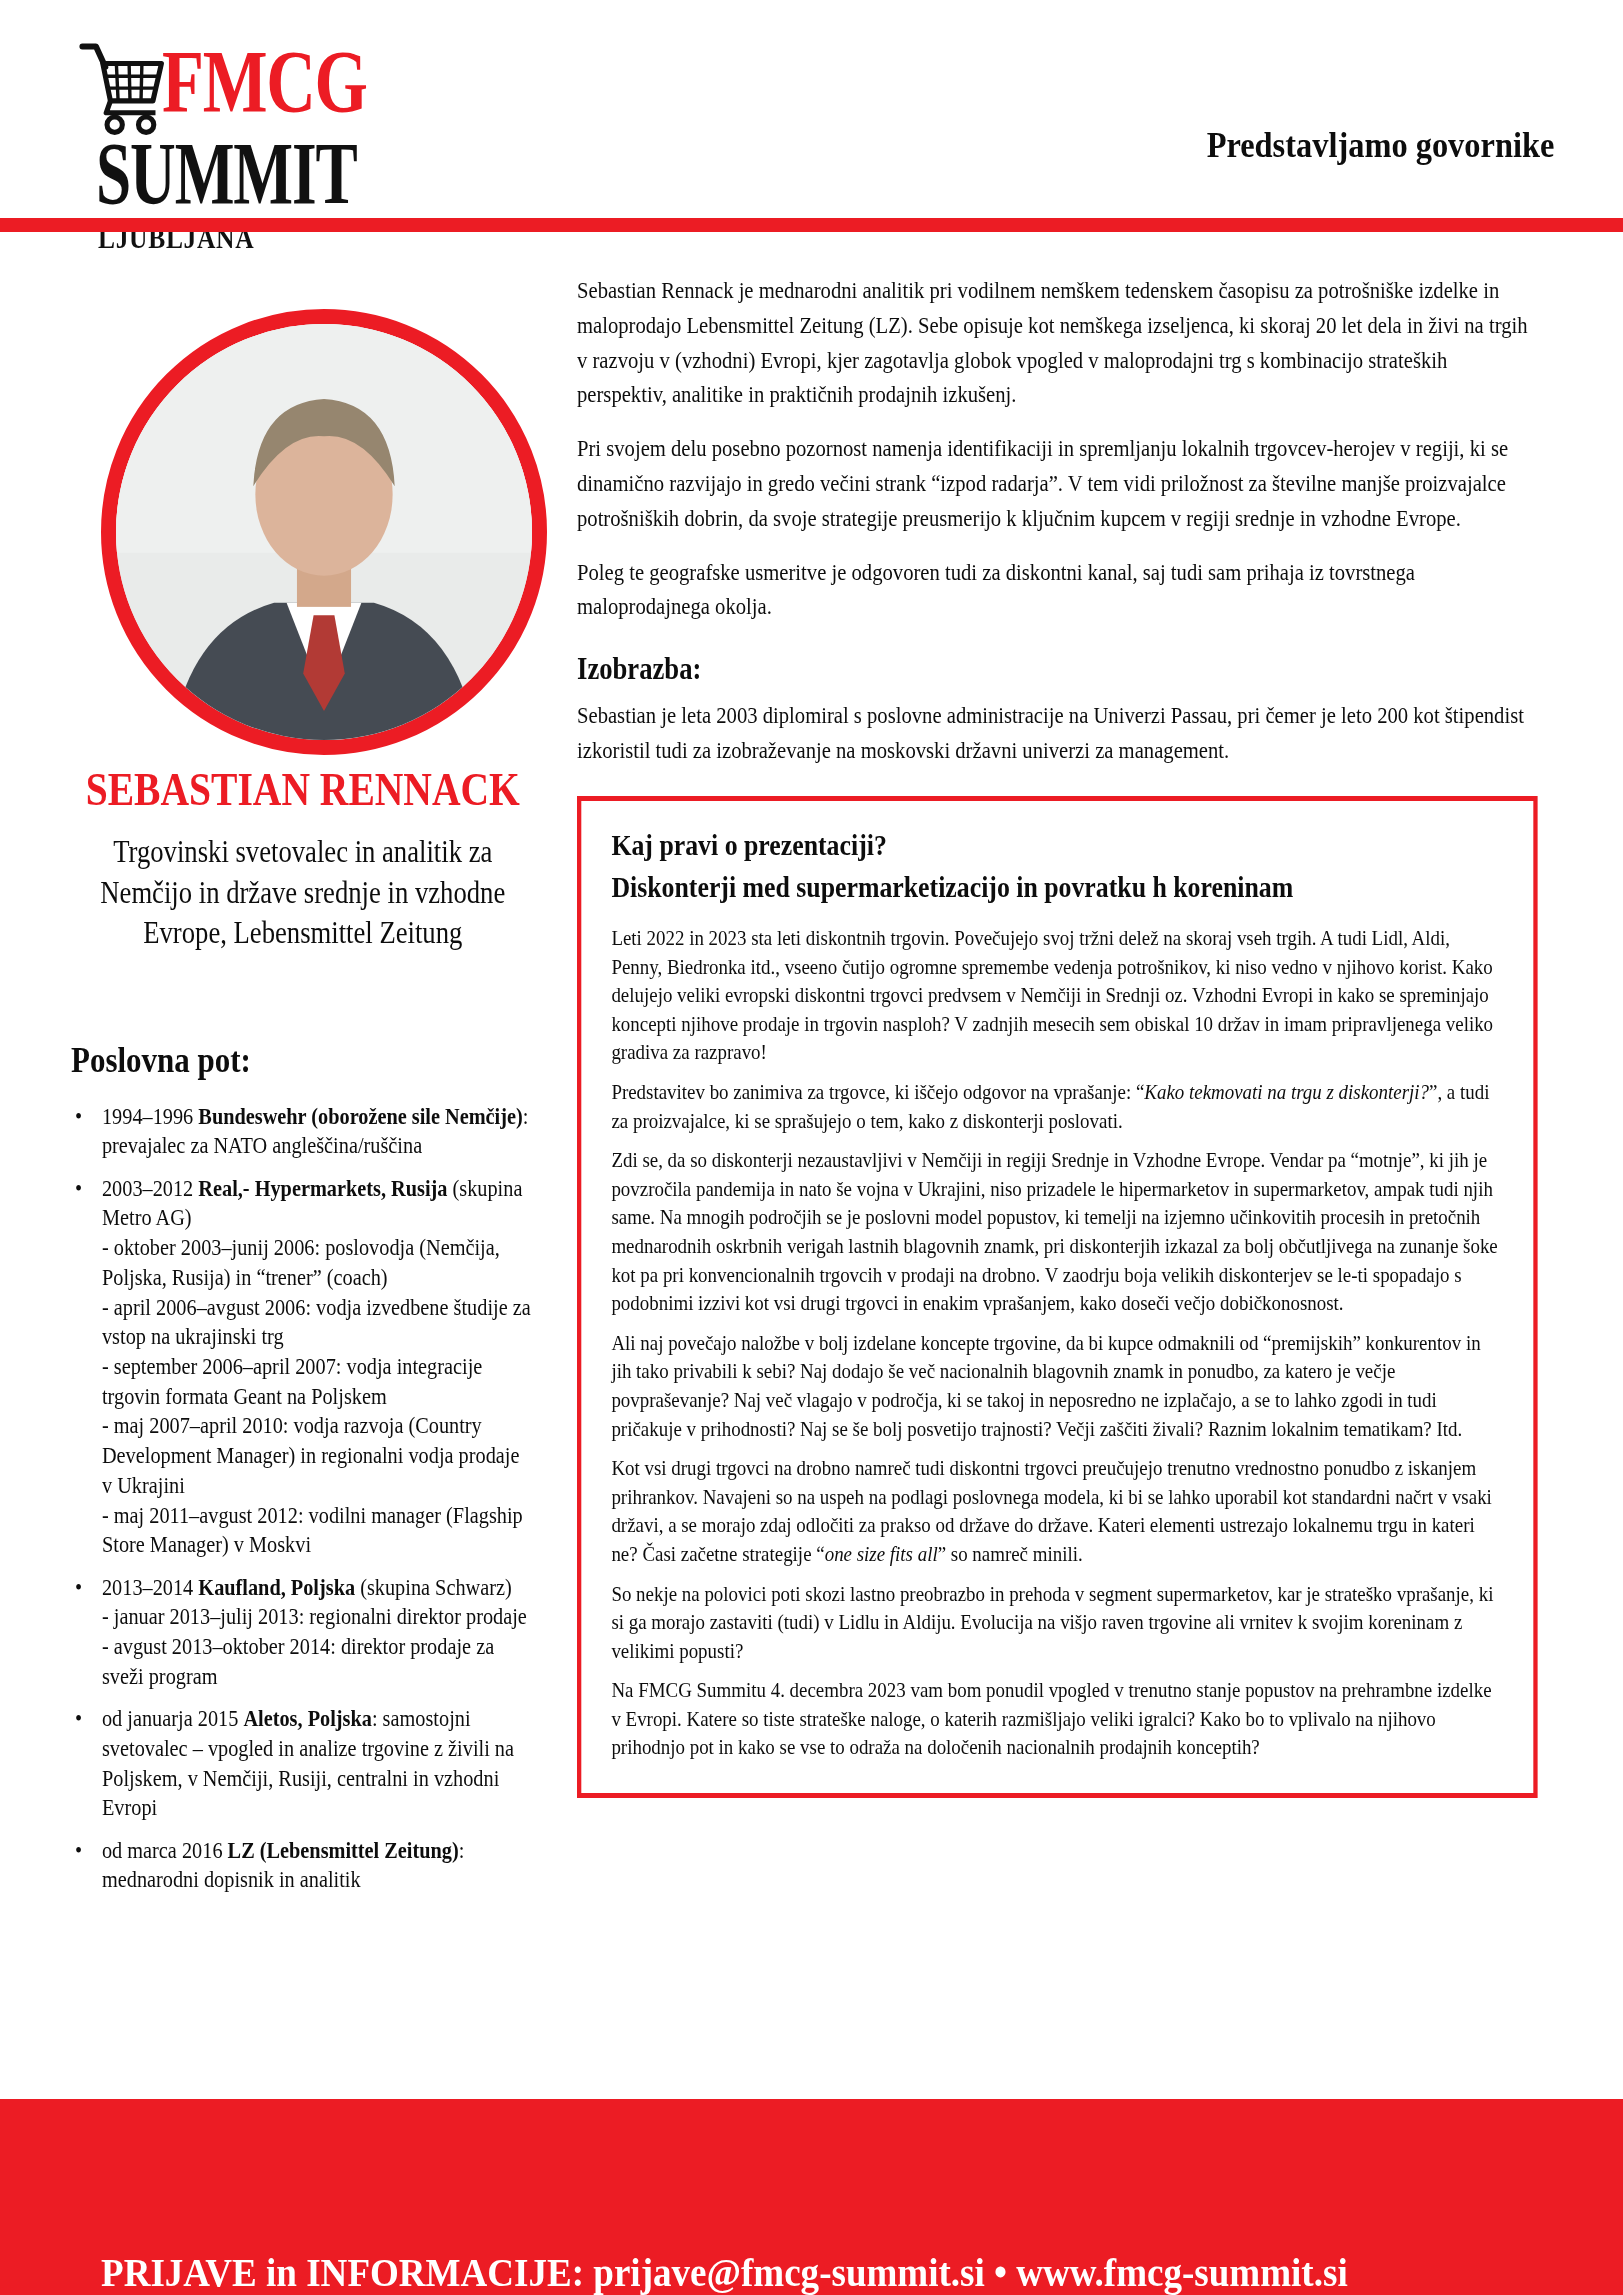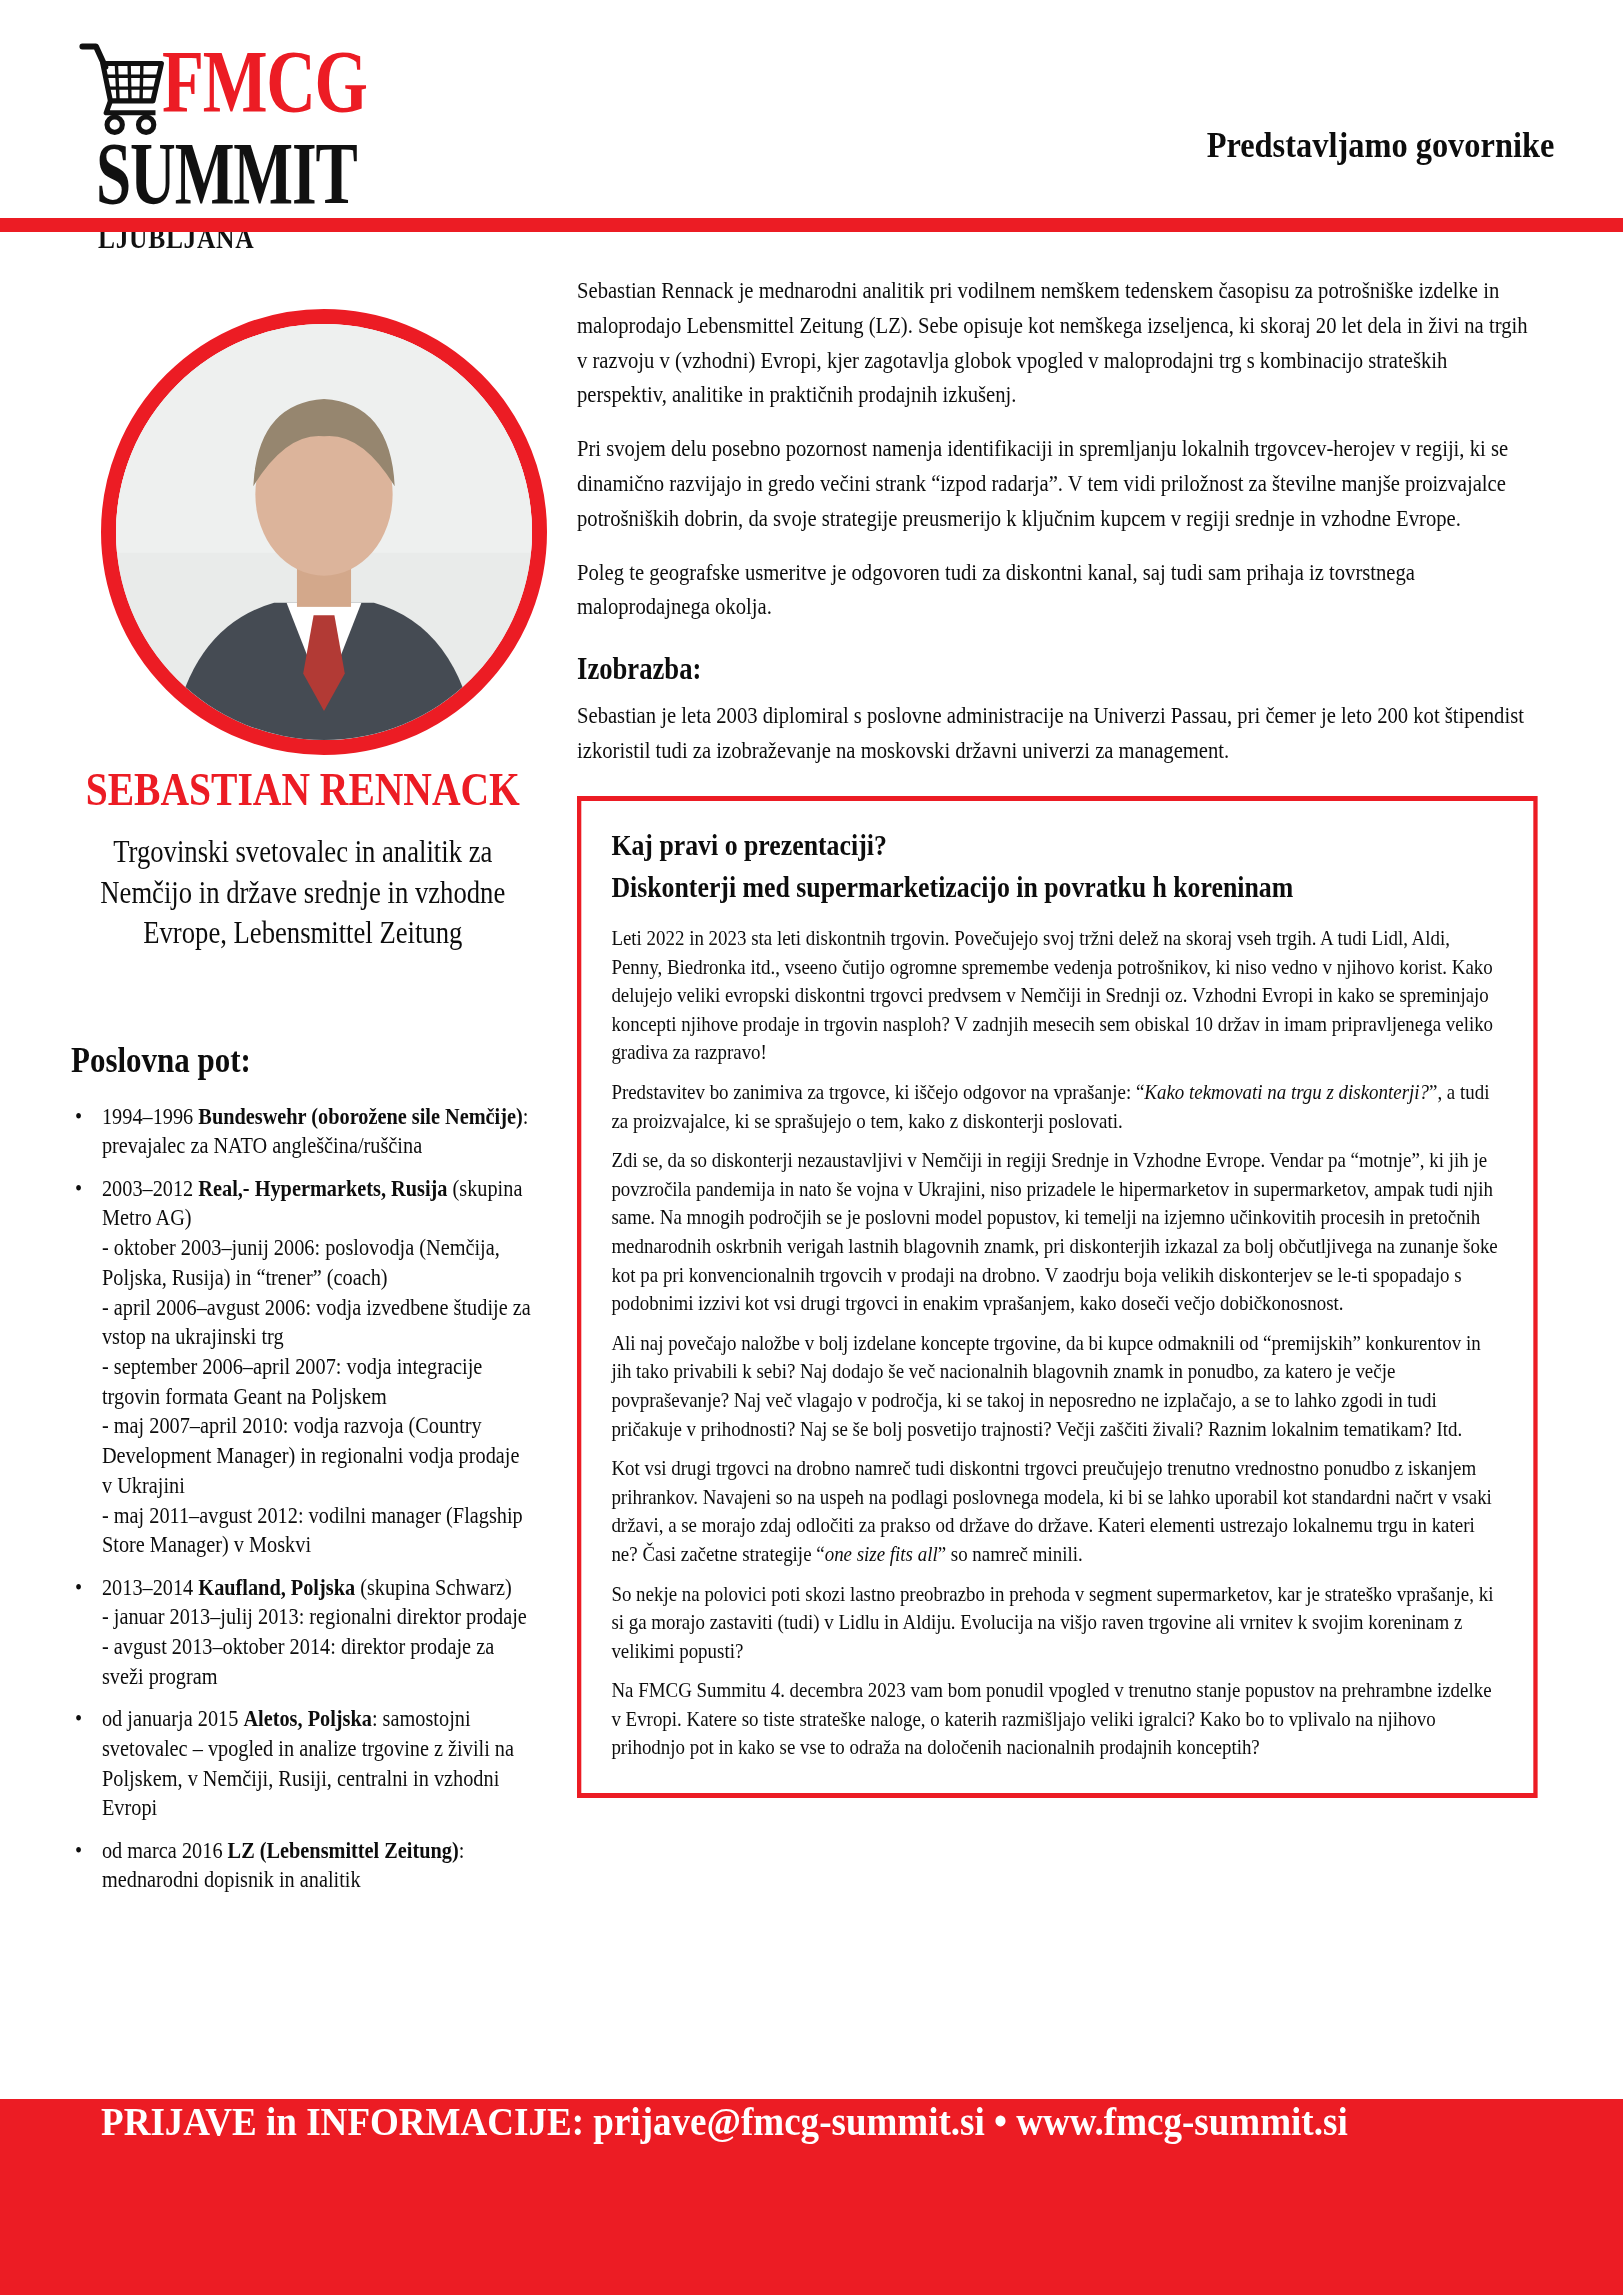--- a/index.html
+++ b/index.html
@@ -37,21 +37,21 @@
   p.bio{margin:0 0 19px 0;font-size:24px;line-height:1.45;color:#0d0d0d;}
   .sub-h{margin:27px 0 11px 0;font-size:31px;font-weight:bold;color:#0d0d0d;}
   .quote-box{margin-top:28px;border:5.5px solid #ec1c24;padding:27px 35px 31px 35px;}
   .box-h1{margin:0 0 7.9px 0;font-size:30px;font-weight:bold;color:#0d0d0d;}
   .box-h2{margin:0 0 20.4px 0;font-size:30px;font-weight:bold;color:#0d0d0d;}
   p.boxp{margin:0 0 11px 0;font-size:22px;line-height:1.3;color:#0d0d0d;}
   p.boxp:last-child{margin-bottom:0;}
 
   
   .footer{position:absolute;left:0;top:2099px;width:100%;height:196px;background:#ec1c24;
-          display:flex;align-items:flex-start;}
+          display:flex;align-items:flex-end;}
   .footer p{margin:0 0 0 101px;font-size:39px;font-weight:bold;color:#fff;
             transform:scaleX(.95);transform-origin:0 50%;white-space:nowrap;}
 </style>
 </head>
 <body>
 
 <div class="page">
 
   <div class="logo-cart">
     <svg viewBox="0 0 100 118" xmlns="http://www.w3.org/2000/svg">

